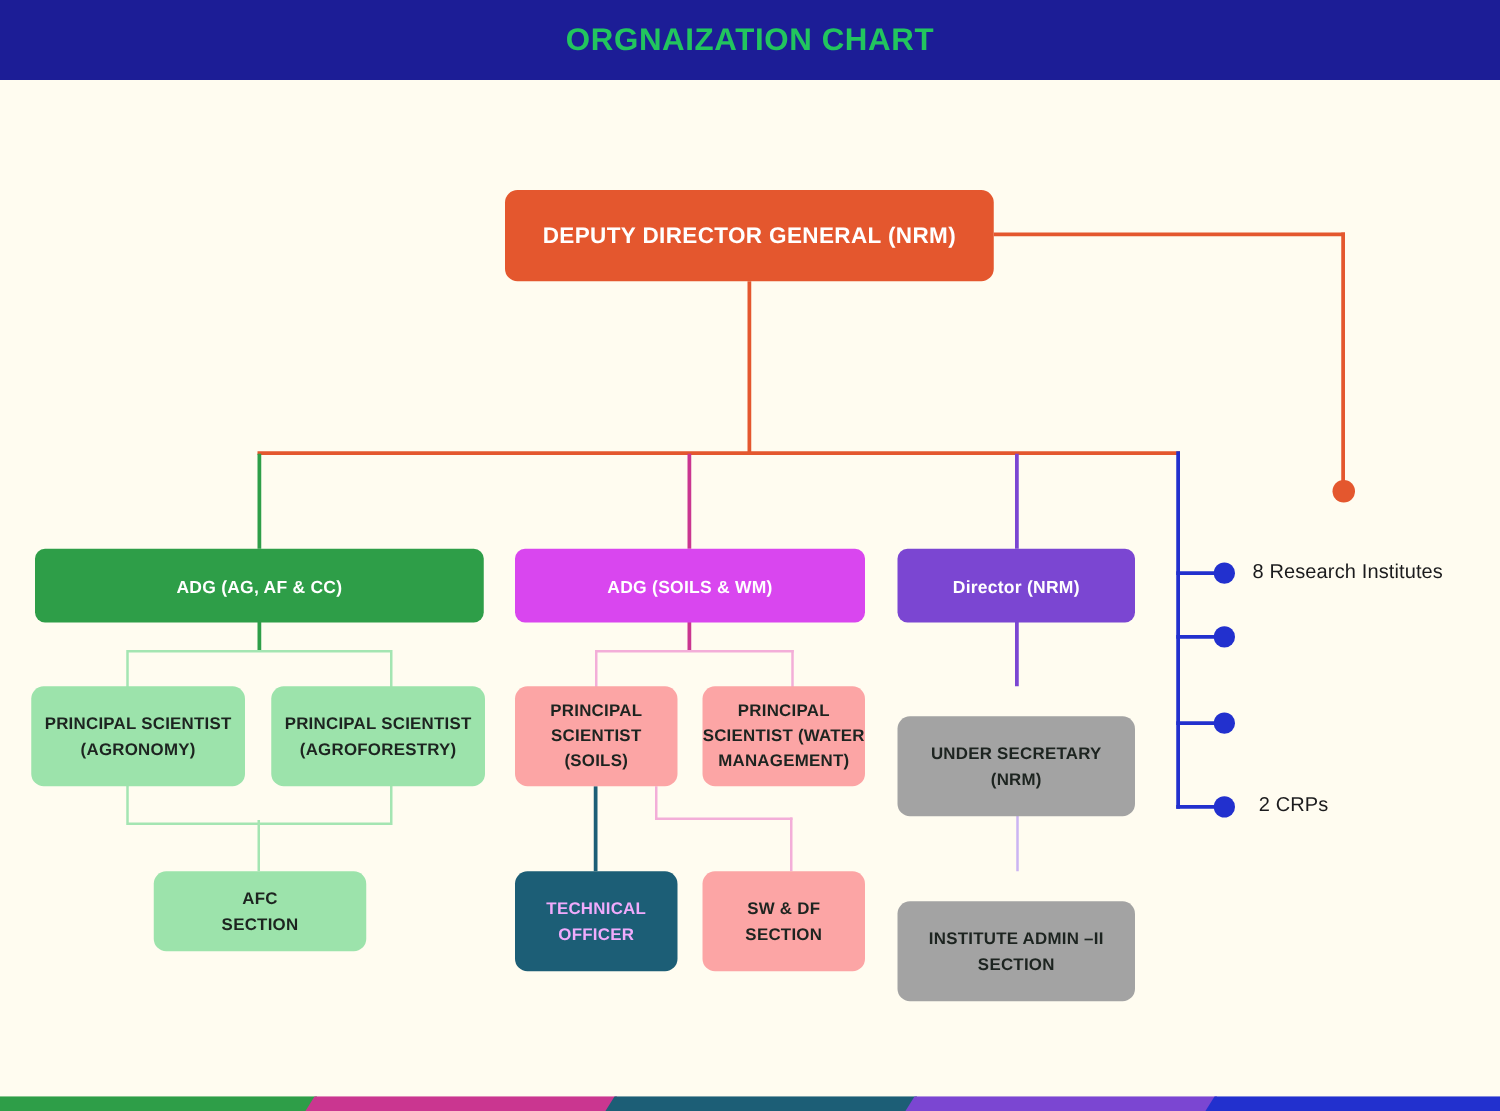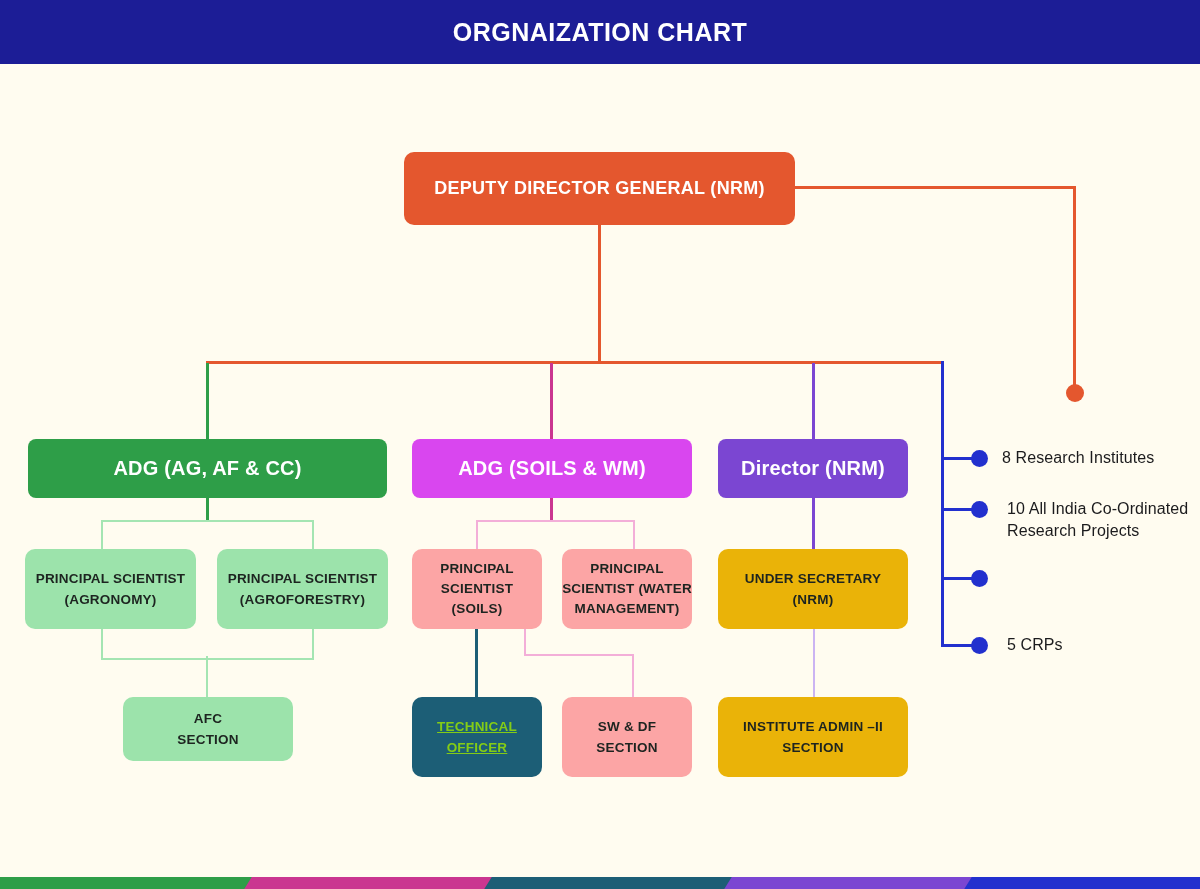--- a/index.html
+++ b/index.html
@@ -11,44 +11,44 @@
     overflow:hidden;
   }
   .stage{position:absolute;inset:0;width:1200px;height:889px;}
 
   
   .header{
     position:absolute;left:0;top:0;width:1200px;height:64px;
     background:#1C1D96;display:flex;align-items:center;justify-content:center;
   }
   .header h1{
-    margin:12px;color:#ffffff;font-size:25px;font-weight:bold;letter-spacing:0.5px;
+    margin:12px;color:#22c55e;font-size:25px;font-weight:bold;letter-spacing:0.5px;
   }
 
   
   .line{position:absolute;z-index:1;}
   .dot{position:absolute;border-radius:50%;z-index:3;}
 
   
   .node{
     position:absolute;z-index:2;
     display:flex;align-items:center;justify-content:center;
     text-align:center;font-weight:bold;white-space:pre-line;
     box-sizing:border-box;
   }
   .lvl1{border-radius:10px;font-size:18px;color:#FFFFFF;background:#E4572E;letter-spacing:0.3px;}
-  .lvl2{border-radius:8px;font-size:20px;color:#FFFFFF;letter-spacing:0.2px;text-align:center;}
+  .lvl2{border-radius:8px;font-size:14px;color:#FFFFFF;letter-spacing:0.2px;text-align:center;}
   .lvl34{border-radius:10px;font-size:13.5px;line-height:21px;color:#1D2420;letter-spacing:0.2px;}
   .bg-green{background:#2E9E48;}
   .bg-magenta{background:#d946ef;}
   .bg-purple{background:#7B46D2;}
   .bg-lgreen{background:#9CE3AB;}
   .bg-pink{background:#fca5a5;}
-  .bg-lavender{background:#eab308;}
-  .bg-teal{background:#1C5E76;color:#84cc16;text-decoration:underline;}
+  .bg-lavender{background:#a3a3a3;margin-top:24px;}
+  .bg-teal{background:#1C5E76;color:#f0abfc;}
 
   
   .bracket-green{
     position:absolute;left:101px;top:520px;width:209px;height:136px;
     border:2px solid #A4E5B2;z-index:1;
   }
 
   
   .annot{
     position:absolute;z-index:2;
@@ -154,23 +154,21 @@
   <div class="node lvl34 bg-pink" style="left:562px;top:697px;width:130px;height:80px;">
     <span>SW &amp; DF
 SECTION</span>
   </div>
   <div class="node lvl34 bg-lavender" style="left:718px;top:697px;width:190px;height:80px;">
     <span>INSTITUTE ADMIN –II
 SECTION</span>
   </div>
 
   <div class="annot" style="left:1002px;top:447px;">8 Research Institutes</div>
-  <div class="annot" style="left:1007px;top:498px;">10 All India Co-Ordinated
-Research Projects</div>
-  <div class="annot" style="left:1007px;top:634px;">5 CRPs</div>
+  <div class="annot" style="left:1007px;top:634px;">2 CRPs</div>
 
   <div class="stripes">
     <div class="stripe" style="left:-20px;width:270px;background:#2E9E48;"></div>
     <div class="stripe" style="left:248px;width:242px;background:#CA3690;"></div>
     <div class="stripe" style="left:488px;width:242px;background:#1C5E76;"></div>
     <div class="stripe" style="left:728px;width:242px;background:#7B46D2;"></div>
     <div class="stripe" style="left:968px;width:262px;background:#2230CE;"></div>
   </div>
 
 </div>

